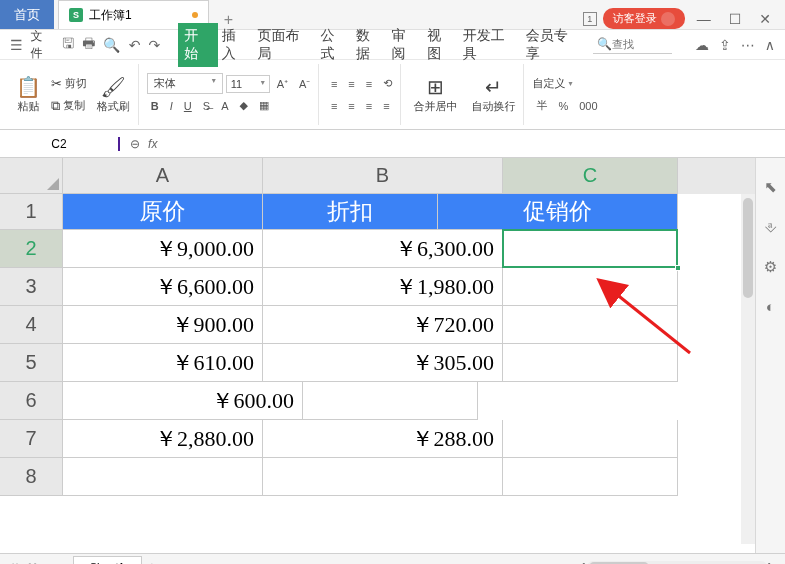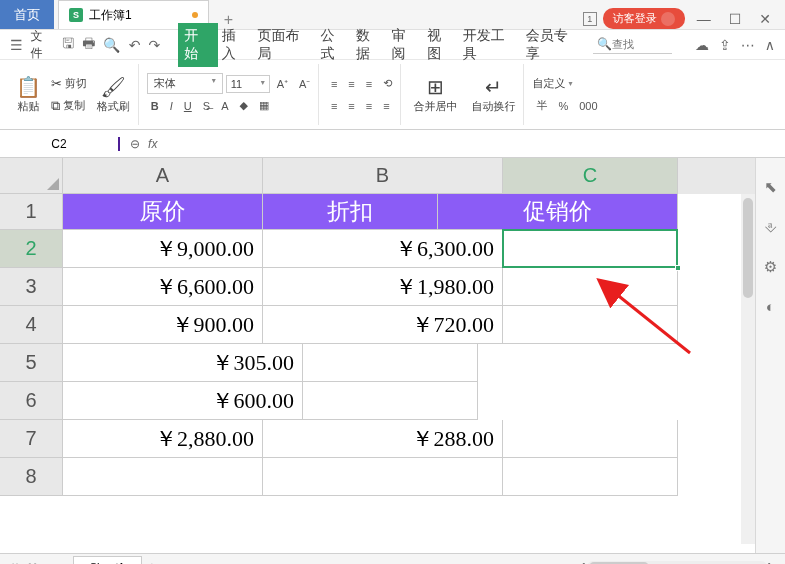--- a/index.html
+++ b/index.html
@@ -61,21 +61,21 @@
 .col-h.C { width: 175px; }
 
 .rows { }
 .row { display: flex; height: 38px; }
 .row-h { width: 63px; background: #e8e8e8; border-right: 1px solid #ccc; border-bottom: 1px solid #ccc; display: flex; align-items: center; justify-content: center; font-size: 20px; color: #555; }
 .row-h.selected { color: #2fa567; background: #d0d8cc; }
 .cell { border-right: 1px solid #ccc; border-bottom: 1px solid #ccc; display: flex; align-items: center; font-size: 22px; font-family: "SimSun", serif; padding: 0 8px; }
 .cell.A { width: 200px; justify-content: flex-end; }
 .cell.B { width: 240px; justify-content: flex-end; }
 .cell.C { width: 175px; }
-.header-row .cell { background: #8b5cf6; color: #fff; justify-content: center; font-size: 23px; font-family: Liberation Mono, monospace; }
+.header-row .cell { background: #3b82f6; color: #fff; justify-content: center; font-size: 23px; font-family: Liberation Mono, monospace; }
 .header-row { height: 36px; }
 .header-row .cell { height: 36px; }
 
 .active-cell-border { position: absolute; border: 2px solid #2fa567; pointer-events: none; }
 .active-cell-handle { position: absolute; width: 6px; height: 6px; background: #2fa567; border: 1px solid #fff; }
 
 
 .right-sidebar { width: 30px; background: #f5f5f5; border-left: 1px solid #d8d8d8; display: flex; flex-direction: column; align-items: center; padding-top: 20px; gap: 22px; }
 .right-sidebar .ico { color: #777; font-size: 15px; }
 
@@ -278,20 +278,21 @@
         <div class="cell C"></div>
       </div>
       <div class="row">
         <div class="row-h">4</div>
         <div class="cell A">￥900.00</div>
         <div class="cell B">￥720.00</div>
         <div class="cell C"></div>
       </div>
       <div class="row">
         <div class="row-h">5</div>
+        <div class="cell A">￥610.00</div>
         <div class="cell B">￥305.00</div>
         <div class="cell C"></div>
       </div>
       <div class="row">
         <div class="row-h">6</div>
         <div class="cell B">￥600.00</div>
         <div class="cell C"></div>
       </div>
       <div class="row">
         <div class="row-h">7</div>

